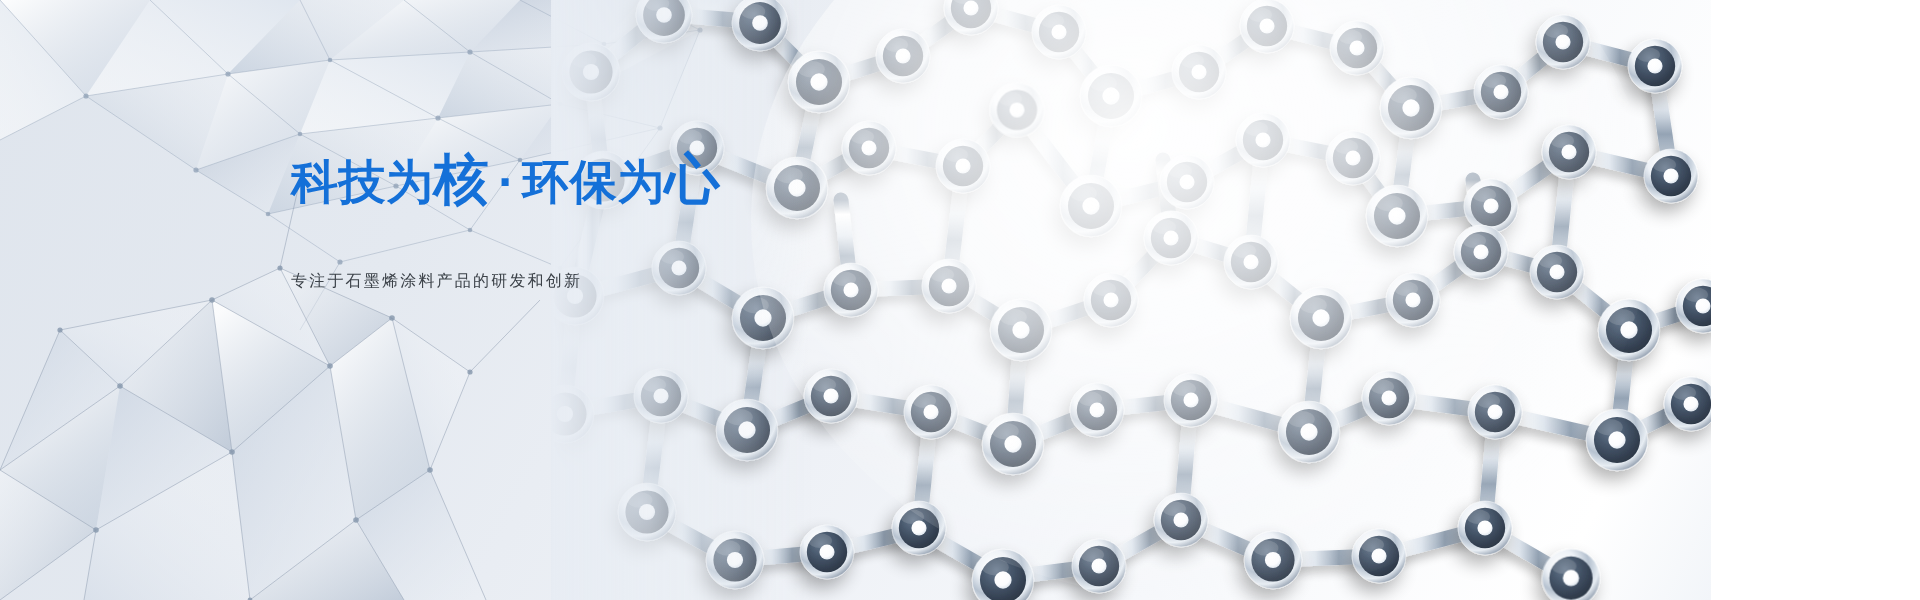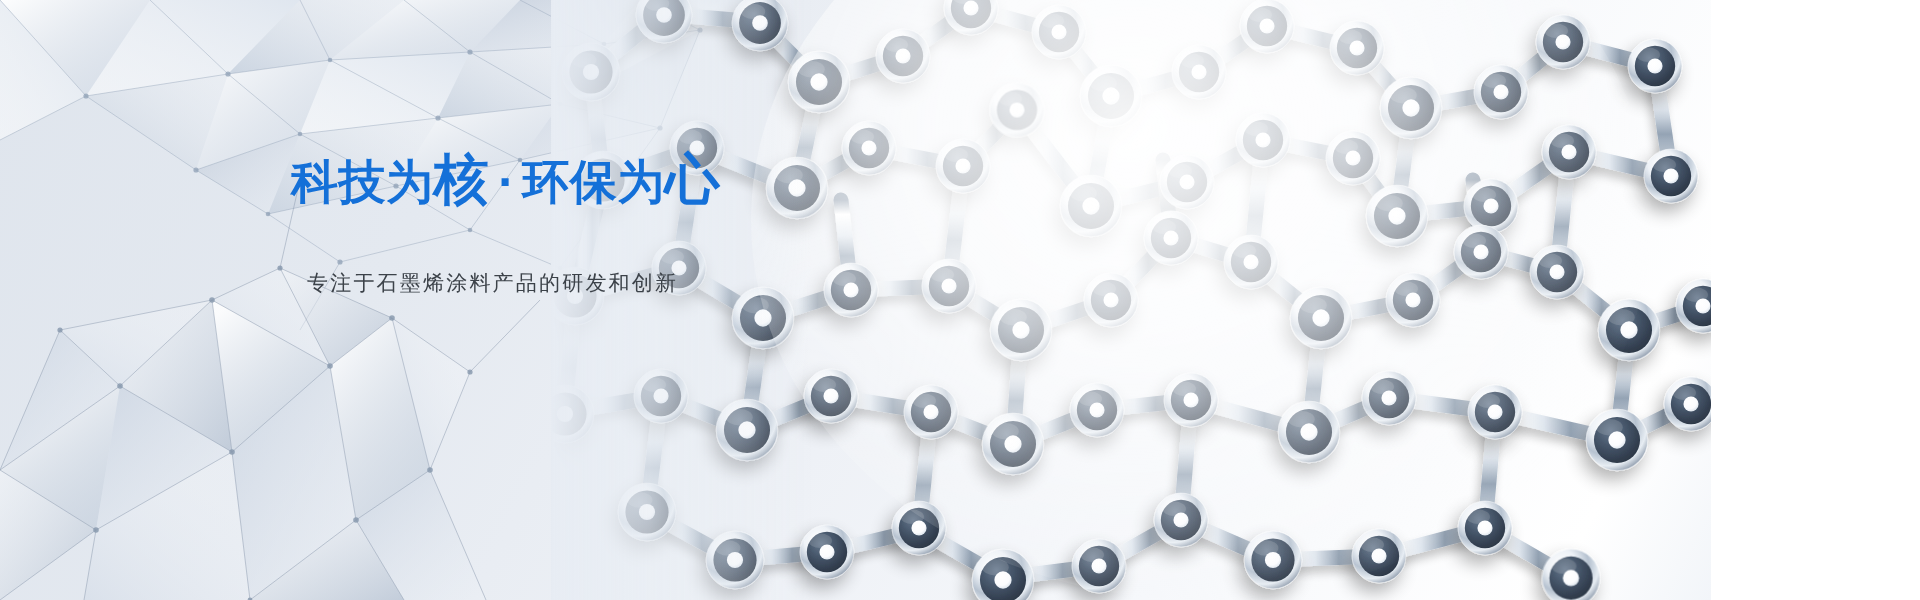--- a/index.html
+++ b/index.html
@@ -82,23 +82,23 @@
     font-weight: 700;
     letter-spacing: 0px;
   }
   .headline .dot-sep {
     font-size: 40px;
     padding: 0 9px;
     vertical-align: 2px;
   }
 
   .sub {
-    margin: 16px;
+    margin: 0;
     color: #3c4249;
-    font-size: 21px;
+    font-size: 16px;
     line-height: 1.0;
     letter-spacing: 2.2px;
     white-space: nowrap;
     font-weight: 400;
   }
   .sub-1 { margin-top: 61px; }
   .sub-2 { margin-top: 23px; }
 </style>
 </head>
 <body>

